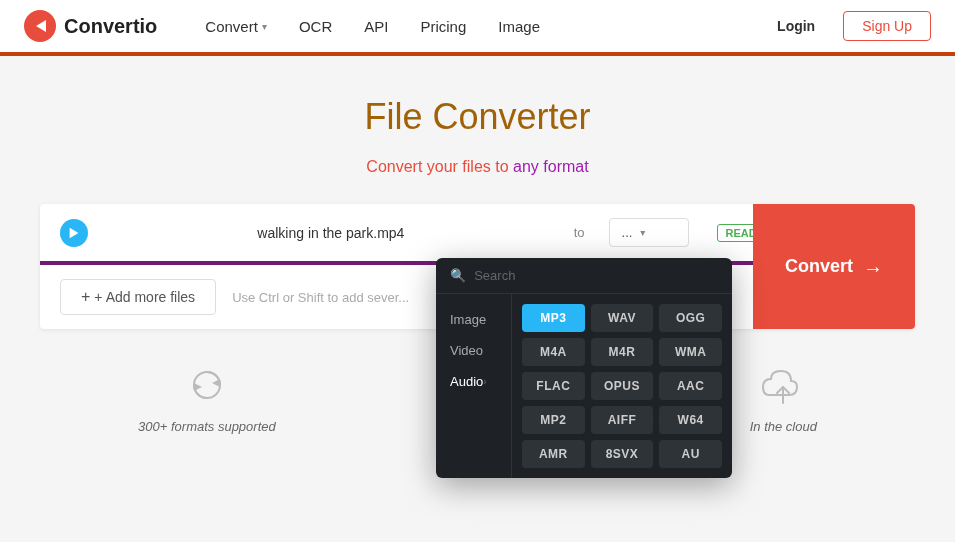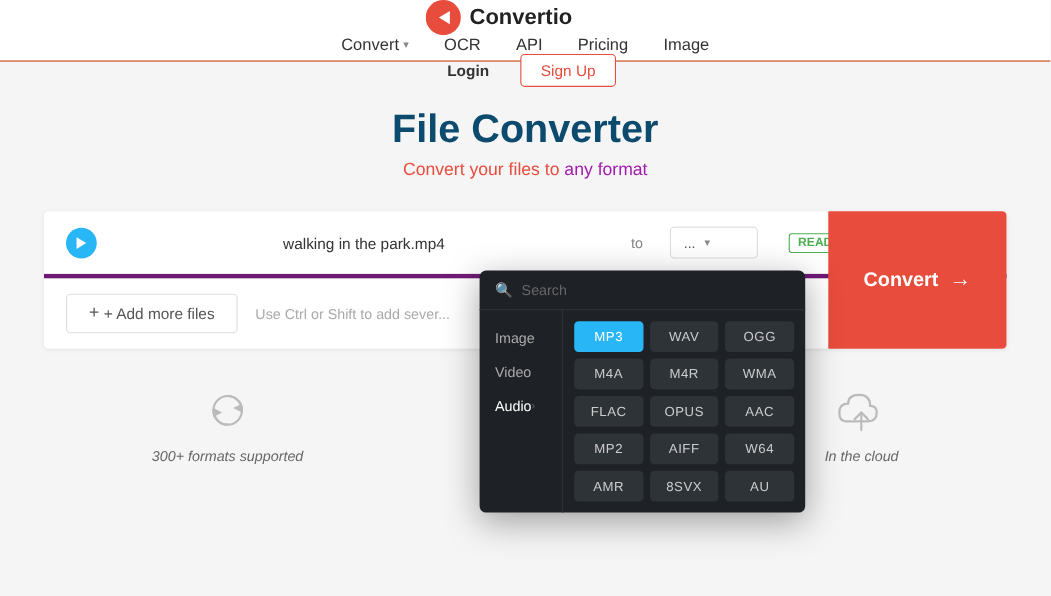--- a/index.html
+++ b/index.html
@@ -1,28 +1,27 @@
 <!DOCTYPE html>
 <html><head>
   <meta charset="utf-8">
   <style>
     * { box-sizing: border-box; margin: 0; padding: 0; }
     body { font-family: -apple-system, BlinkMacSystemFont, 'Segoe UI', sans-serif; background: #f5f5f5; width: 955px; min-height: 542px; overflow: hidden; }
 
     
     .navbar {
       background: #fff;
-      border-bottom: 1px solid #c2410c;
+      border-bottom: 4px solid #c2410c;
       display: flex;
       align-items: center;
       padding: 0 24px;
       height: 56px;
       position: relative;
       z-index: 10;
-      flex-direction: column;
     }
     .navbar-logo {
       display: flex;
       align-items: center;
       gap: 8px;
       margin-right: 48px;
       text-decoration: none;
     }
     .logo-icon {
       width: 32px;
@@ -79,23 +78,23 @@
 
     
     .main {
       background: #f5f5f5;
       padding: 40px 0 20px;
       text-align: center;
       position: relative;
     }
     .page-title {
       font-size: 36px;
-      font-weight: 700;
-      color: #0c4a6e;
-      margin-bottom: 8px;
+      font-weight: 400;
+      color: #a16207;
+      margin-bottom: 20px;
     }
     .page-subtitle {
       font-size: 16px;
       color: #555;
       margin-bottom: 28px;
     }
     .page-subtitle span {
       color: #e74c3c;
     }
 
@@ -284,21 +283,21 @@
       gap: 6px;
     }
     .fmt-btn {
       flex: 1;
       background: #2e3338;
       color: #ccc;
       border: none;
       border-radius: 4px;
       padding: 7px 4px;
       font-size: 12px;
-      font-weight: 400;
+      font-weight: 700;
       cursor: pointer;
       text-align: center;
       letter-spacing: 0.5px;
     }
     .fmt-btn.selected {
       background: #29b6f6;
       color: #fff;
     }
 
     

